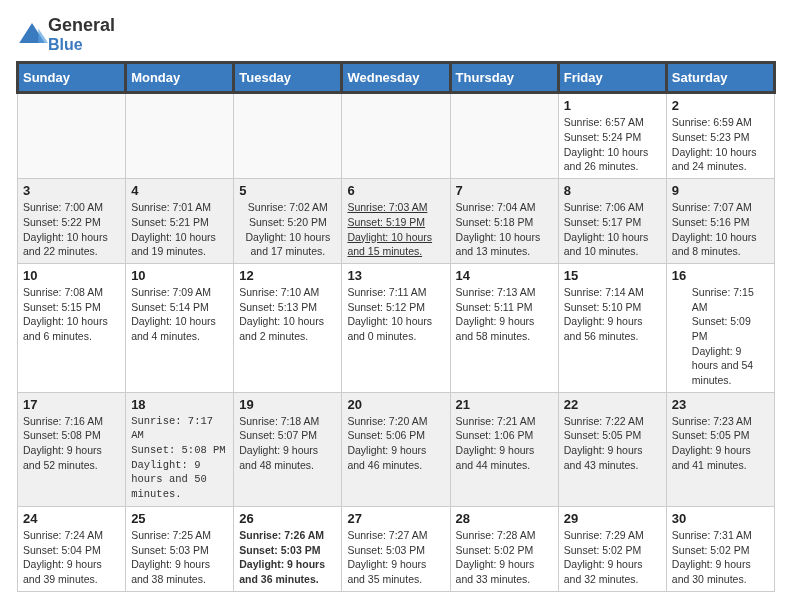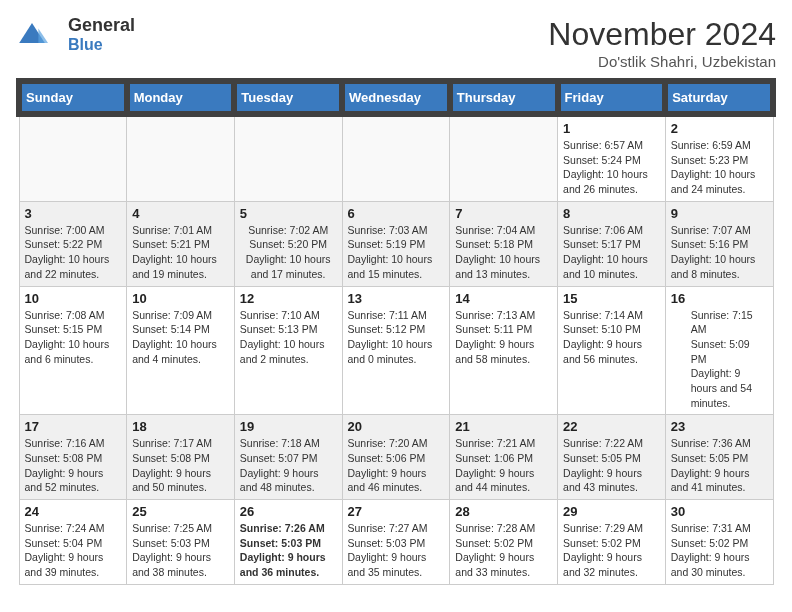--- a/index.html
+++ b/index.html
@@ -12,21 +12,21 @@
     }
     .header {
       display: flex;
       justify-content: space-between;
       align-items: flex-start;
       margin-bottom: 8px;
     }
     .logo {
       display: flex;
       align-items: center;
-      gap: 20px;
+      gap: 0;
     }
     .logo-text {
       display: flex;
       flex-direction: column;
       line-height: 1.1;
     }
     .logo-general {
       font-size: 18px;
       font-weight: bold;
       color: #333;
@@ -56,21 +56,21 @@
       width: 100%;
       border-collapse: collapse;
     }
     .calendar th {
       background: #3a7abf;
       color: #fff;
       font-size: 13px;
       font-weight: bold;
       padding: 6px 4px;
       text-align: left;
-      border: 6px solid #404040;
+      border: 3px solid #404040;
     }
     .calendar td {
       border: 1px solid #ccc;
       vertical-align: top;
       padding: 4px 5px;
       width: 108px;
       height: 80px;
       font-size: 11px;
       color: #333;
       background: #fff;
@@ -101,24 +101,20 @@
   <div class="logo">
     <svg class="logo-icon" viewBox="0 0 40 40">
       <polygon points="20,5 36,30 4,30" fill="#3a7abf"></polygon>
       <polygon points="28,12 40,30 28,30" fill="#5ba3e0" opacity="0.7"></polygon>
     </svg>
     <div class="logo-text">
       <span class="logo-general">General</span>
       <span class="logo-blue">Blue</span>
     </div>
   </div>
-  <div class="title-block">
-    <div class="month-title">November 2024</div>
-    <div class="location">Do'stlik Shahri, Uzbekistan</div>
-  </div>
 </div>
 
 <table class="calendar">
   <thead>
     <tr>
     <th>Sunday</th>
         <th>Monday</th>
         <th>Tuesday</th>
         <th>Wednesday</th>
         <th>Thursday</th>
@@ -160,21 +156,21 @@
 Daylight: 10 hours and 19 minutes.</div>
         </td>
         <td class="shaded">
           <span class="day-num">5</span>
           <div class="day-info" style="white-space: pre-line; text-align: center;">Sunrise: 7:02 AM
 Sunset: 5:20 PM
 Daylight: 10 hours and 17 minutes.</div>
         </td>
         <td class="shaded">
           <span class="day-num">6</span>
-          <div class="day-info" style="white-space: pre-line;">Sunrise: 7:03 AM
+          <div class="day-info" style="white-space: pre-line; text-decoration: underline;">Sunrise: 7:03 AM
 Sunset: 5:19 PM
 Daylight: 10 hours and 15 minutes.</div>
         </td>
         <td class="shaded">
           <span class="day-num">7</span>
           <div class="day-info" style="white-space: pre-line;">Sunrise: 7:04 AM
 Sunset: 5:18 PM
 Daylight: 10 hours and 13 minutes.</div>
         </td>
         <td class="shaded">
@@ -236,21 +232,21 @@
       </tr>
       <tr>
         <td class="shaded">
           <span class="day-num">17</span>
           <div class="day-info" style="white-space: pre-line;">Sunrise: 7:16 AM
 Sunset: 5:08 PM
 Daylight: 9 hours and 52 minutes.</div>
         </td>
         <td class="shaded">
           <span class="day-num">18</span>
-          <div class="day-info" style="white-space: pre-line;">Sunrise: 7:17 AM
+          <div class="day-info" style="white-space: pre-line; font-family: Liberation Mono, monospace;">Sunrise: 7:17 AM
 Sunset: 5:08 PM
 Daylight: 9 hours and 50 minutes.</div>
         </td>
         <td class="shaded">
           <span class="day-num">19</span>
           <div class="day-info" style="white-space: pre-line;">Sunrise: 7:18 AM
 Sunset: 5:07 PM
 Daylight: 9 hours and 48 minutes.</div>
         </td>
         <td class="shaded">
@@ -266,21 +262,21 @@
 Daylight: 9 hours and 44 minutes.</div>
         </td>
         <td class="shaded">
           <span class="day-num">22</span>
           <div class="day-info" style="white-space: pre-line;">Sunrise: 7:22 AM
 Sunset: 5:05 PM
 Daylight: 9 hours and 43 minutes.</div>
         </td>
         <td class="shaded">
           <span class="day-num">23</span>
-          <div class="day-info" style="white-space: pre-line;">Sunrise: 7:36 AM
+          <div class="day-info" style="white-space: pre-line;">Sunrise: 7:23 AM
 Sunset: 5:05 PM
 Daylight: 9 hours and 41 minutes.</div>
         </td>
       </tr>
       <tr>
         <td>
           <span class="day-num">24</span>
           <div class="day-info" style="white-space: pre-line;">Sunrise: 7:24 AM
 Sunset: 5:04 PM
 Daylight: 9 hours and 39 minutes.</div>

